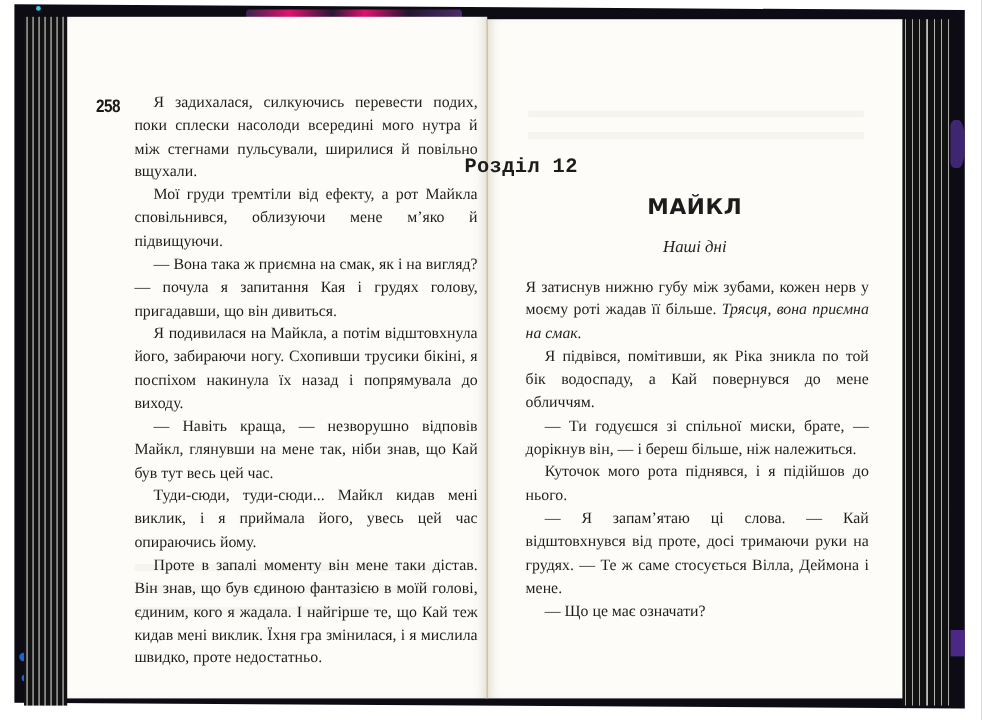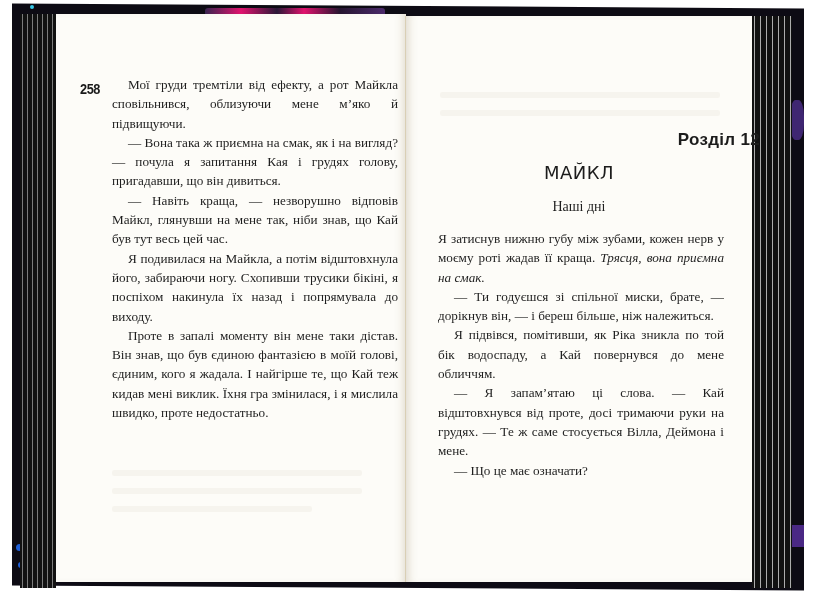--- a/index.html
+++ b/index.html
@@ -61,32 +61,32 @@
   .text-col p { text-indent: 16px; margin: 0; }
   .text-col p.noindent { text-indent: 0; }
   .text-col p.first { text-indent: 16px; }
   .text-col .it { font-style: italic; }
 
   
   .ghost { position: absolute; background: rgba(160,150,130,0.08); height: 6px; border-radius: 2px; }
 
   
   .chapter-label {
-    position: absolute; left: 414px; top: 130px; width: 346px; text-align: right;
-    font-family: Liberation Sans, sans-serif; font-weight: bold;
+    position: absolute; left: 387px; top: 130px; width: 346px; text-align: left;
+    font-family: Liberation Mono, monospace; font-weight: bold;
     font-size: 17px; color: #1c1c1c; letter-spacing: 0.3px;
   }
   .chapter-name {
     position: absolute; left: 406px; top: 162px; width: 346px; text-align: center;
-    font-family: "DejaVu Sans", "Liberation Sans", sans-serif; font-weight: normal;
+    font-family: "DejaVu Sans", "Liberation Sans", sans-serif; font-weight: bold;
     font-size: 18px; color: #1c1c1c; letter-spacing: 0.5px;
   }
   .chapter-sub {
     position: absolute; left: 406px; top: 199px; width: 346px; text-align: center;
-    font-size: 14px; color: #1e1e1e;
+    font-style: italic; font-size: 14px; color: #1e1e1e;
   }
 </style>
 </head>
 <body>
 
 <div class="book">
   <div class="cover"></div>
   <div class="cover-deco-top"></div>
   <div class="cover-dot-cyan"></div>
   <div class="cover-dots-blue">
@@ -107,33 +107,36 @@
   <div class="gutter-line"></div>
 
   <div class="ghost" style="left:440px;top:92px;width:280px"></div>
   <div class="ghost" style="left:440px;top:110px;width:280px"></div>
   <div class="ghost" style="left:112px;top:470px;width:250px"></div>
   <div class="ghost" style="left:112px;top:488px;width:250px"></div>
   <div class="ghost" style="left:112px;top:506px;width:200px"></div>
 
   <div class="page-number">258</div>
   <div class="text-col left">
+    <p class="first">Я задихалася, силкуючись перевести подих, поки сплески насолоди всередині мого нутра й між стегнами пульсували, ширилися й повільно вщухали.</p>
     <p>Мої груди тремтіли від ефекту, а рот Майкла сповільнився, облизуючи мене м’яко й підвищуючи.</p>
     <p>— Вона така ж приємна на смак, як і на вигляд? — почула я запитання Кая і грудях голову, пригадавши, що він дивиться.</p>
+    <p>Я подивилася на Майкла, а потім відштовхнула його, забираючи ногу. Схопивши трусики бікіні, я поспіхом накинула їх назад і попрямувала до виходу.</p>
     <p>— Навіть краща, — незворушно відповів Майкл, глянувши на мене так, ніби знав, що Кай був тут весь цей час.</p>
-    <p>Я подивилася на Майкла, а потім відштовхнула його, забираючи ногу. Схопивши трусики бікіні, я поспіхом накинула їх назад і попрямувала до виходу.</p>
+    <p>Туди-сюди, туди-сюди... Майкл кидав мені виклик, і я приймала його, увесь цей час опираючись йому.</p>
     <p>Проте в запалі моменту він мене таки дістав. Він знав, що був єдиною фантазією в моїй голові, єдиним, кого я жадала. І найгірше те, що Кай теж кидав мені виклик. Їхня гра змінилася, і я мислила швидко, проте недостатньо.</p>
 
   </div>
 
   <div class="chapter-label">Розділ 12</div>
   <div class="chapter-name">МАЙКЛ</div>
   <div class="chapter-sub">Наші дні</div>
 
   <div class="text-col right">
-    <p class="noindent"><span>Я затиснув нижню губу між зубами, кожен нерв у моєму роті жадав її краща. </span><span class="it">Трясця, вона приємна на смак.</span></p>
+    <p class="noindent"><span>Я затиснув нижню губу між зубами, кожен нерв у моєму роті жадав її більше. </span><span class="it">Трясця, вона приємна на смак.</span></p>
+    <p>Я підвівся, помітивши, як Ріка зникла по той бік водоспаду, а Кай повернувся до мене обличчям.</p>
     <p>— Ти годуєшся зі спільної миски, брате, — дорікнув він, — і береш більше, ніж належиться.</p>
-    <p>Я підвівся, помітивши, як Ріка зникла по той бік водоспаду, а Кай повернувся до мене обличчям.</p>
+    <p>Куточок мого рота піднявся, і я підійшов до нього.</p>
     <p>— Я запам’ятаю ці слова. — Кай відштовхнувся від проте, досі тримаючи руки на грудях. — Те ж саме стосується Вілла, Деймона і мене.</p>
     <p>— Що це має означати?</p>
 
   </div>
 </div>
 
 </body></html>

